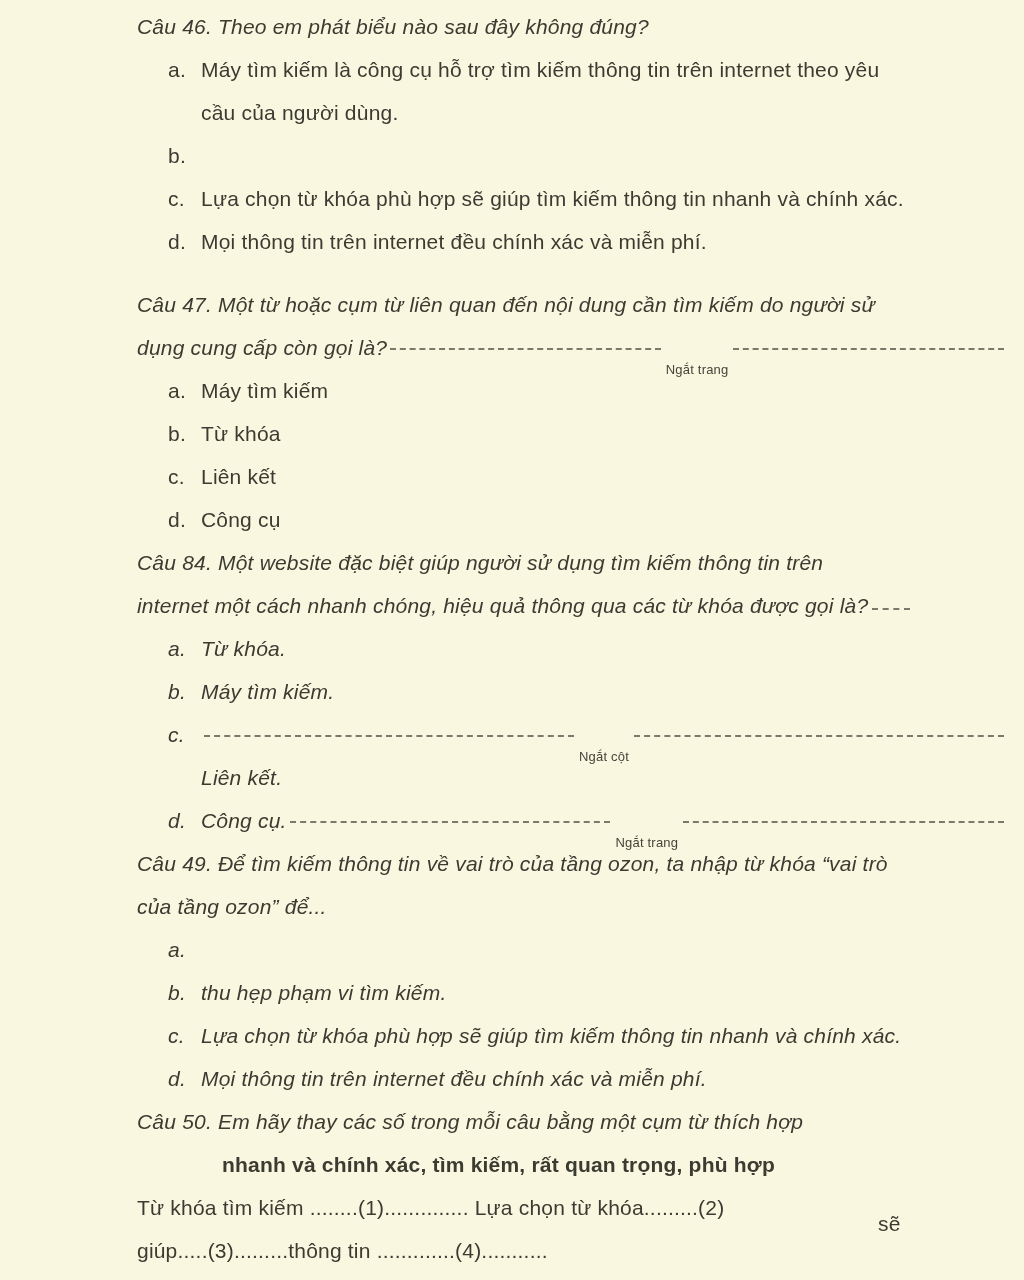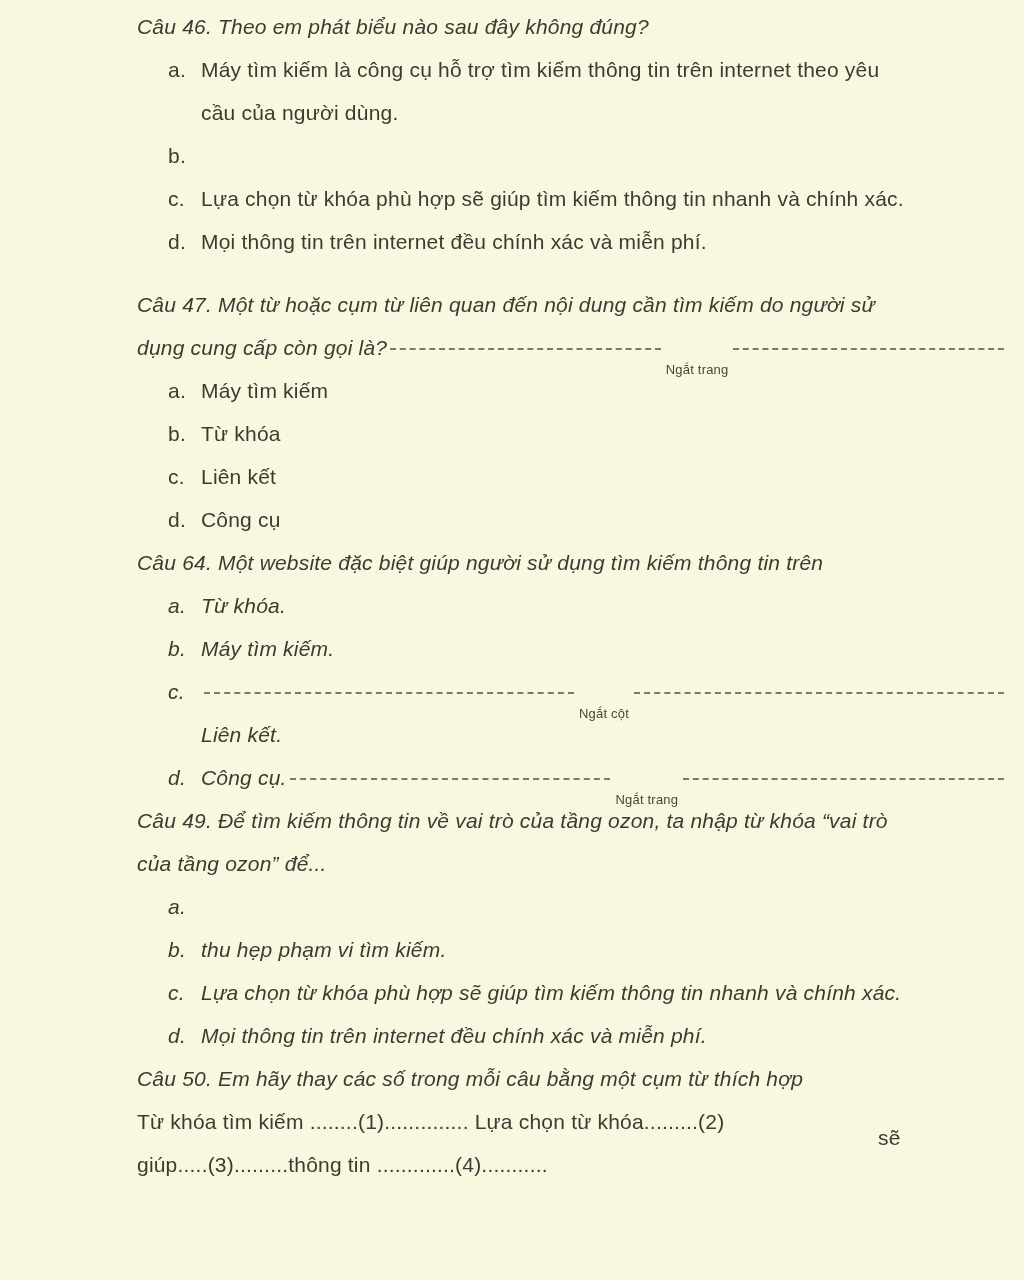--- a/index.html
+++ b/index.html
@@ -118,21 +118,25 @@
   <div class="line opt">
     <span class="marker">c.</span>
     <span>Liên kết</span>
   </div>
   <div class="line opt">
     <span class="marker">d.</span>
     <span>Công cụ</span>
   </div>
 
   <div class="line it">
-    <span>Câu 64. Một website đặc biệt giúp người sử dụng tìm kiếm thông tin trên</span>
+    <span>Câu 84. Một website đặc biệt giúp người sử dụng tìm kiếm thông tin trên</span>
+  </div>
+  <div class="line it">
+    <span>internet một cách nhanh chóng, hiệu quả thông qua các từ khóa được gọi là?</span>
+    <span class="dash-short"></span>
   </div>
   <div class="line opt it">
     <span class="marker">a.</span>
     <span>Từ khóa.</span>
   </div>
   <div class="line opt it">
     <span class="marker">b.</span>
     <span>Máy tìm kiếm.</span>
   </div>
   <div class="line opt it">
@@ -170,20 +174,23 @@
     <span>Lựa chọn từ khóa phù hợp sẽ giúp tìm kiếm thông tin nhanh và chính xác.</span>
   </div>
   <div class="line opt it">
     <span class="marker">d.</span>
     <span>Mọi thông tin trên internet đều chính xác và miễn phí.</span>
   </div>
 
   <div class="line it">
     <span>Câu 50. Em hãy thay các số trong mỗi câu bằng một cụm từ thích hợp</span>
   </div>
+  <div class="line bold wordbank">
+    <span>nhanh và chính xác, tìm kiếm, rất quan trọng, phù hợp</span>
+  </div>
   <div class="line fill">
     <span>Từ khóa tìm kiếm ........(1).............. Lựa chọn từ khóa.........(2)</span>
     <span class="tail">sẽ</span>
   </div>
   <div class="line fill">
     <span>giúp.....(3).........thông tin .............(4)...........</span>
   </div>
 
 </div>
 

